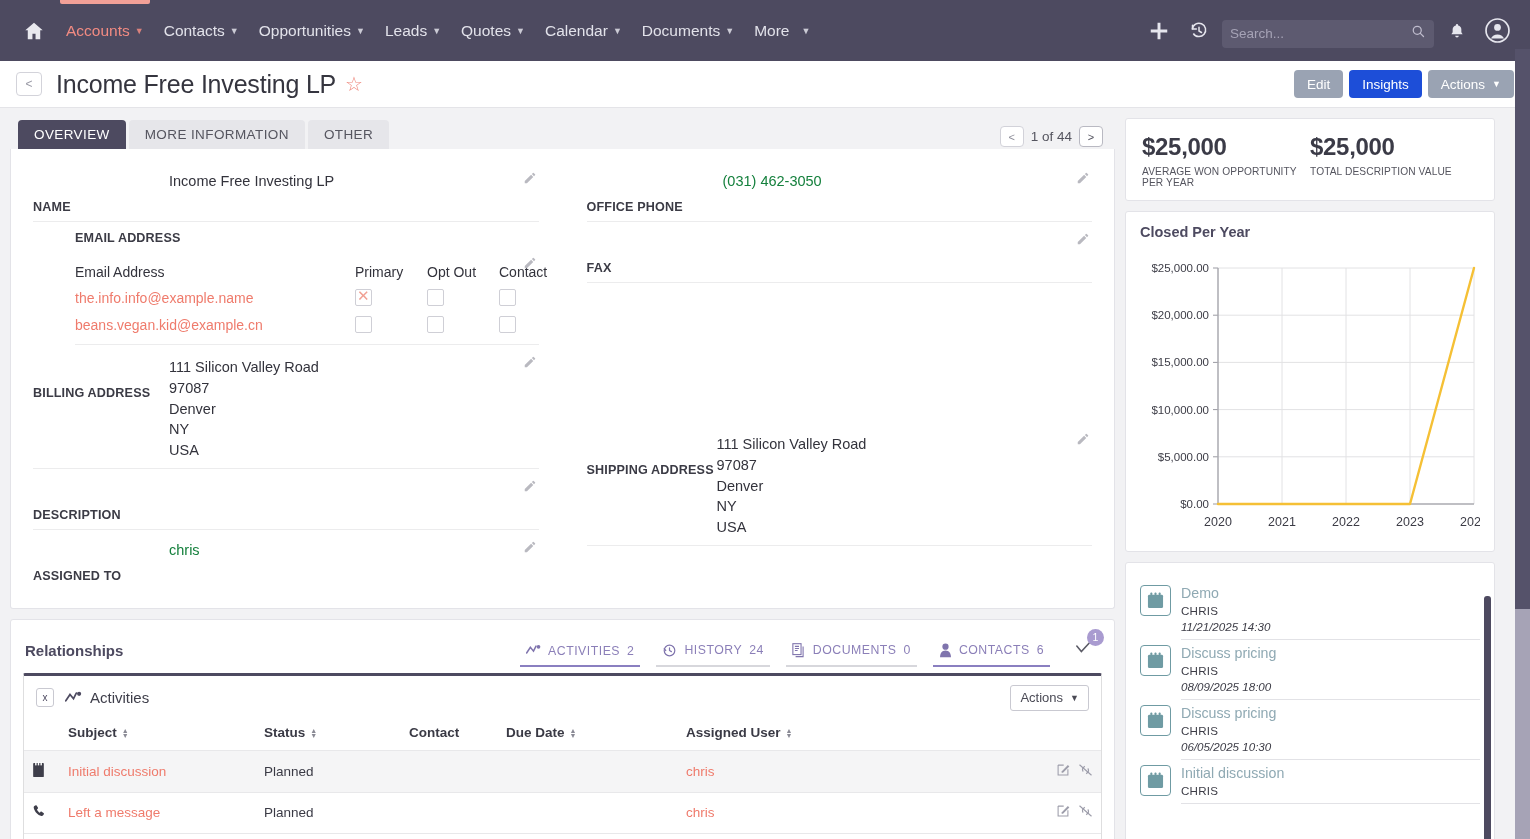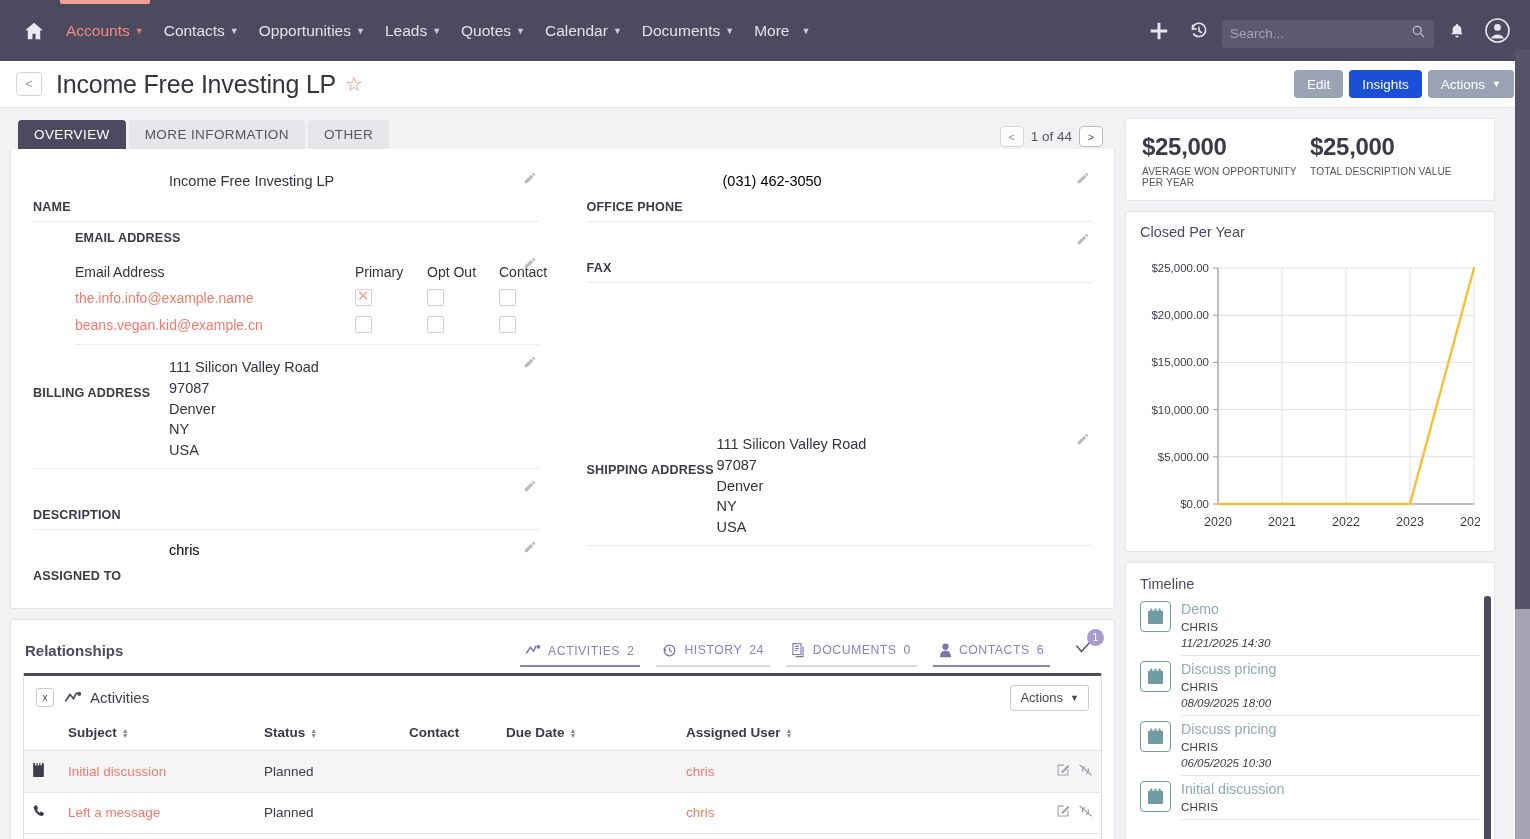--- a/index.html
+++ b/index.html
@@ -84,21 +84,21 @@
   .pager-text { font-size: 13.5px; color: #55555f; }
 
   .detail-card { background: #fff; border: 1px solid #e3e3e8; border-top: none; border-radius: 0 0 3px 3px;
     padding: 12px 22px 18px 22px; display: flex; }
   .col { width: 50%; padding-right: 24px; }
   .col:last-child { padding-right: 0; padding-left: 24px; }
 
   .field { display: flex; align-items: flex-start; border-bottom: 1px solid #ececed; padding: 9px 0 7px 0; position: relative; min-height: 38px; }
   .field-label { width: 136px; flex-shrink: 0; font-size: 12.6px; font-weight: bold; color: #3b3b45; letter-spacing: .15px; padding-top: 2px; margin-top: 28px; }
   .field-value { flex: 1; font-size: 14.5px; color: #33333c; padding-top: 1px; line-height: 20.5px; }
-  .field-value.link, a.link { color: #000000; text-decoration: none; cursor: pointer; }
+  .field-value.link, a.link { color: #15803d; text-decoration: none; cursor: pointer; }
   .pencil {
     position: absolute; right: 2px; top: 10px; width: 14px; height: 14px; color: #b9b9c0; cursor: pointer;
   }
 
   .email-block { border-bottom: 1px solid #ececed; padding: 9px 0 6px 0; position: relative; margin-left: 42px; }
   .email-title { font-size: 12.6px; font-weight: bold; color: #3b3b45; letter-spacing: .15px; margin-bottom: 14px; }
   .email-grid { width: 515px; }
   .email-row { display: flex; align-items: center; height: 25px; }
   .email-row .addr { width: 280px; font-size: 14px; color: #33333c; }
   .email-row .addr.link { color: #ef7b6c; cursor: pointer; }
@@ -161,21 +161,21 @@
     padding: 12px 14px 12px 0; font-size: 13.5px; color: #41414c; border-top: 1px solid #e8e8ea; }
   .grid-footer span { cursor: pointer; }
 
   
   .insight-card { background: #fff; border: 1px solid #e3e3e8; border-radius: 3px; display: flex; padding: 14px 16px 12px 16px; }
   .insight { flex: 1; }
   .insight-num { font-size: 24px; font-weight: bold; color: #3b3b47; letter-spacing: -.3px; }
   .insight-lbl { font-size: 10.2px; color: #55555f; letter-spacing: .1px; margin-top: 5px; }
 
   .chart-card { background: #fff; border: 1px solid #e3e3e8; border-radius: 3px; padding: 12px 14px 10px 14px; height: 341px; }
-  .card-title { font-size: 14.5px; font-weight: normal; color: #4d4a60; }
+  .card-title { font-size: 14.5px; font-weight: bold; color: #4d4a60; }
   .chart-area { position: relative; height: 300px; margin-top: 12px; }
 
   .timeline-card { background: #fff; border: 1px solid #e3e3e8; border-radius: 3px; padding: 13px 14px 0 14px;
     flex: 1; overflow: hidden; position: relative; }
   .tl-list { margin-top: 9px; }
   .tl-item { display: flex; gap: 10px; padding-bottom: 5px; }
   .tl-ic {
     width: 31px; height: 31px; flex-shrink: 0; border: 1px solid #6f9ba3; border-radius: 4px;
     display: flex; align-items: center; justify-content: center; color: #6f9ba3;
   }
@@ -629,21 +629,20 @@
               <line x1="334" y1="16" x2="334" y2="252" stroke="#e2e2e4" stroke-width="1"></line>
               <text x="334" y="274" text-anchor="middle" font-size="12.5" font-family="'Liberation Sans', sans-serif" fill="#3c3c46">2024</text>
               <line x1="78" y1="16" x2="78" y2="252" stroke="#8d8d96" stroke-width="1"></line>
               <line x1="78" y1="252" x2="334" y2="252" stroke="#8d8d96" stroke-width="1"></line>
               <polyline points="78,252 142,252 206,252 270,252 334,16" fill="none" stroke="#f5c035" stroke-width="2.4" stroke-linejoin="round" stroke-linecap="round"></polyline>
             </svg>
         </div>
       </div>
 
       <div class="timeline-card">
-        <div class="card-title">Timeline</div>
         <div class="tl-list">
           <div class="tl-item">
             <div class="tl-ic">
                 <svg width="17" height="17" viewBox="0 0 18 18" fill="currentColor">
                   <rect x="1" y="3" width="16" height="14" rx="1.5"></rect>
                   <rect x="1" y="3" width="16" height="3.5" fill="#fff" opacity=".0"></rect>
                   <rect x="3.6" y="0.6" width="2" height="4" rx=".8"></rect>
                   <rect x="8" y="0.6" width="2" height="4" rx=".8"></rect>
                   <rect x="12.4" y="0.6" width="2" height="4" rx=".8"></rect>
                 </svg>

